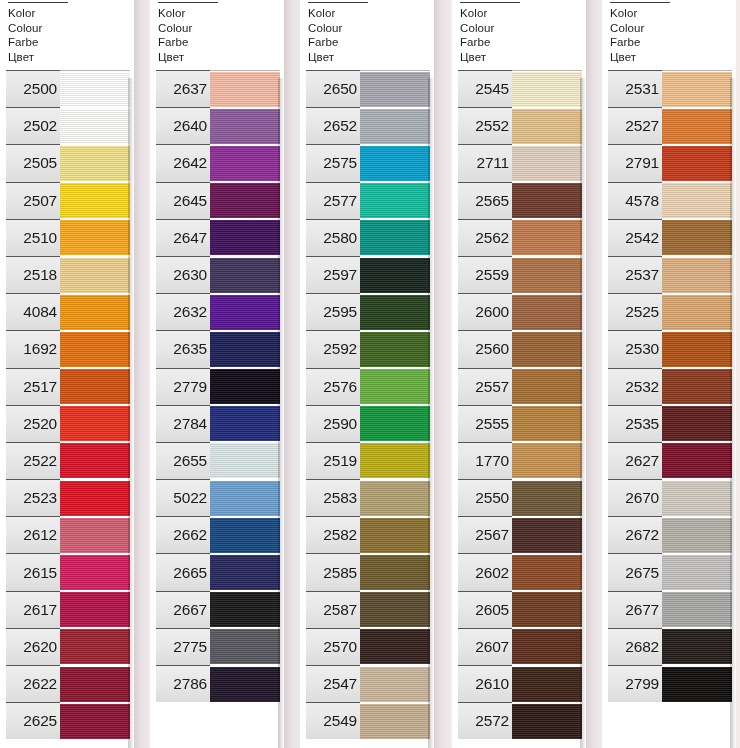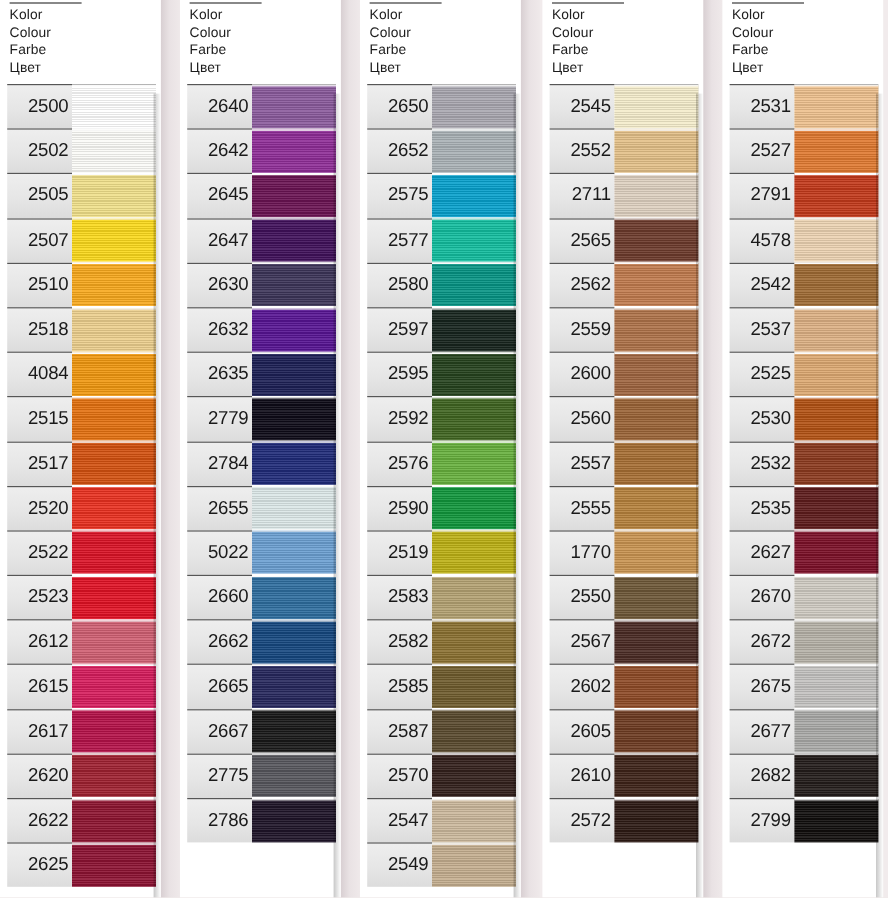--- a/index.html
+++ b/index.html
@@ -176,21 +176,21 @@
           <div class="swatch" title="2518" style="background: rgb(236, 207, 141);"></div>
         </div>
         <div class="row">
           <div class="code-cell">
             <span class="code-text">4084</span>
           </div>
           <div class="swatch" title="2512" style="background: rgb(240, 151, 15);"></div>
         </div>
         <div class="row">
           <div class="code-cell">
-            <span class="code-text">2515</span>
+            <span class="code-text">1692</span>
           </div>
           <div class="swatch" title="2515" style="background: rgb(227, 112, 15);"></div>
         </div>
         <div class="row">
           <div class="code-cell">
             <span class="code-text">2517</span>
           </div>
           <div class="swatch" title="2517" style="background: rgb(211, 80, 15);"></div>
         </div>
         <div class="row">
@@ -256,20 +256,26 @@
       <div class="header">
         <div>Kolor</div>
         <div>Colour</div>
         <div>Farbe</div>
         <div>Цвет</div>
       </div>
       <div class="swatch-cap" style="top: 70px;"></div>
       <div class="rows">
         <div class="row">
           <div class="code-cell">
+            <span class="code-text">2637</span>
+          </div>
+          <div class="swatch" title="2637" style="background: rgb(244, 187, 166);"></div>
+        </div>
+        <div class="row">
+          <div class="code-cell">
             <span class="code-text">2640</span>
           </div>
           <div class="swatch" title="2640" style="background: rgb(138, 90, 156);"></div>
         </div>
         <div class="row">
           <div class="code-cell">
             <span class="code-text">2642</span>
           </div>
           <div class="swatch" title="2642" style="background: rgb(142, 44, 150);"></div>
         </div>
@@ -319,26 +325,20 @@
           <div class="code-cell">
             <span class="code-text">2655</span>
           </div>
           <div class="swatch" title="2655" style="background: rgb(219, 231, 231);"></div>
         </div>
         <div class="row">
           <div class="code-cell">
             <span class="code-text">5022</span>
           </div>
           <div class="swatch" title="2657" style="background: rgb(107, 159, 209);"></div>
-        </div>
-        <div class="row">
-          <div class="code-cell">
-            <span class="code-text">2660</span>
-          </div>
-          <div class="swatch" title="2660" style="background: rgb(46, 109, 158);"></div>
         </div>
         <div class="row">
           <div class="code-cell">
             <span class="code-text">2662</span>
           </div>
           <div class="swatch" title="2662" style="background: rgb(21, 71, 127);"></div>
         </div>
         <div class="row">
           <div class="code-cell">
             <span class="code-text">2665</span>
@@ -584,20 +584,26 @@
           <div class="swatch" title="2602" style="background: rgb(141, 74, 38);"></div>
         </div>
         <div class="row">
           <div class="code-cell">
             <span class="code-text">2605</span>
           </div>
           <div class="swatch" title="2605" style="background: rgb(109, 59, 33);"></div>
         </div>
         <div class="row">
           <div class="code-cell">
+            <span class="code-text">2607</span>
+          </div>
+          <div class="swatch" title="2607" style="background: rgb(93, 46, 29);"></div>
+        </div>
+        <div class="row">
+          <div class="code-cell">
             <span class="code-text">2610</span>
           </div>
           <div class="swatch" title="2610" style="background: rgb(61, 35, 24);"></div>
         </div>
         <div class="row">
           <div class="code-cell">
             <span class="code-text">2572</span>
           </div>
           <div class="swatch" title="2572" style="background: rgb(45, 26, 20);"></div>
         </div>

